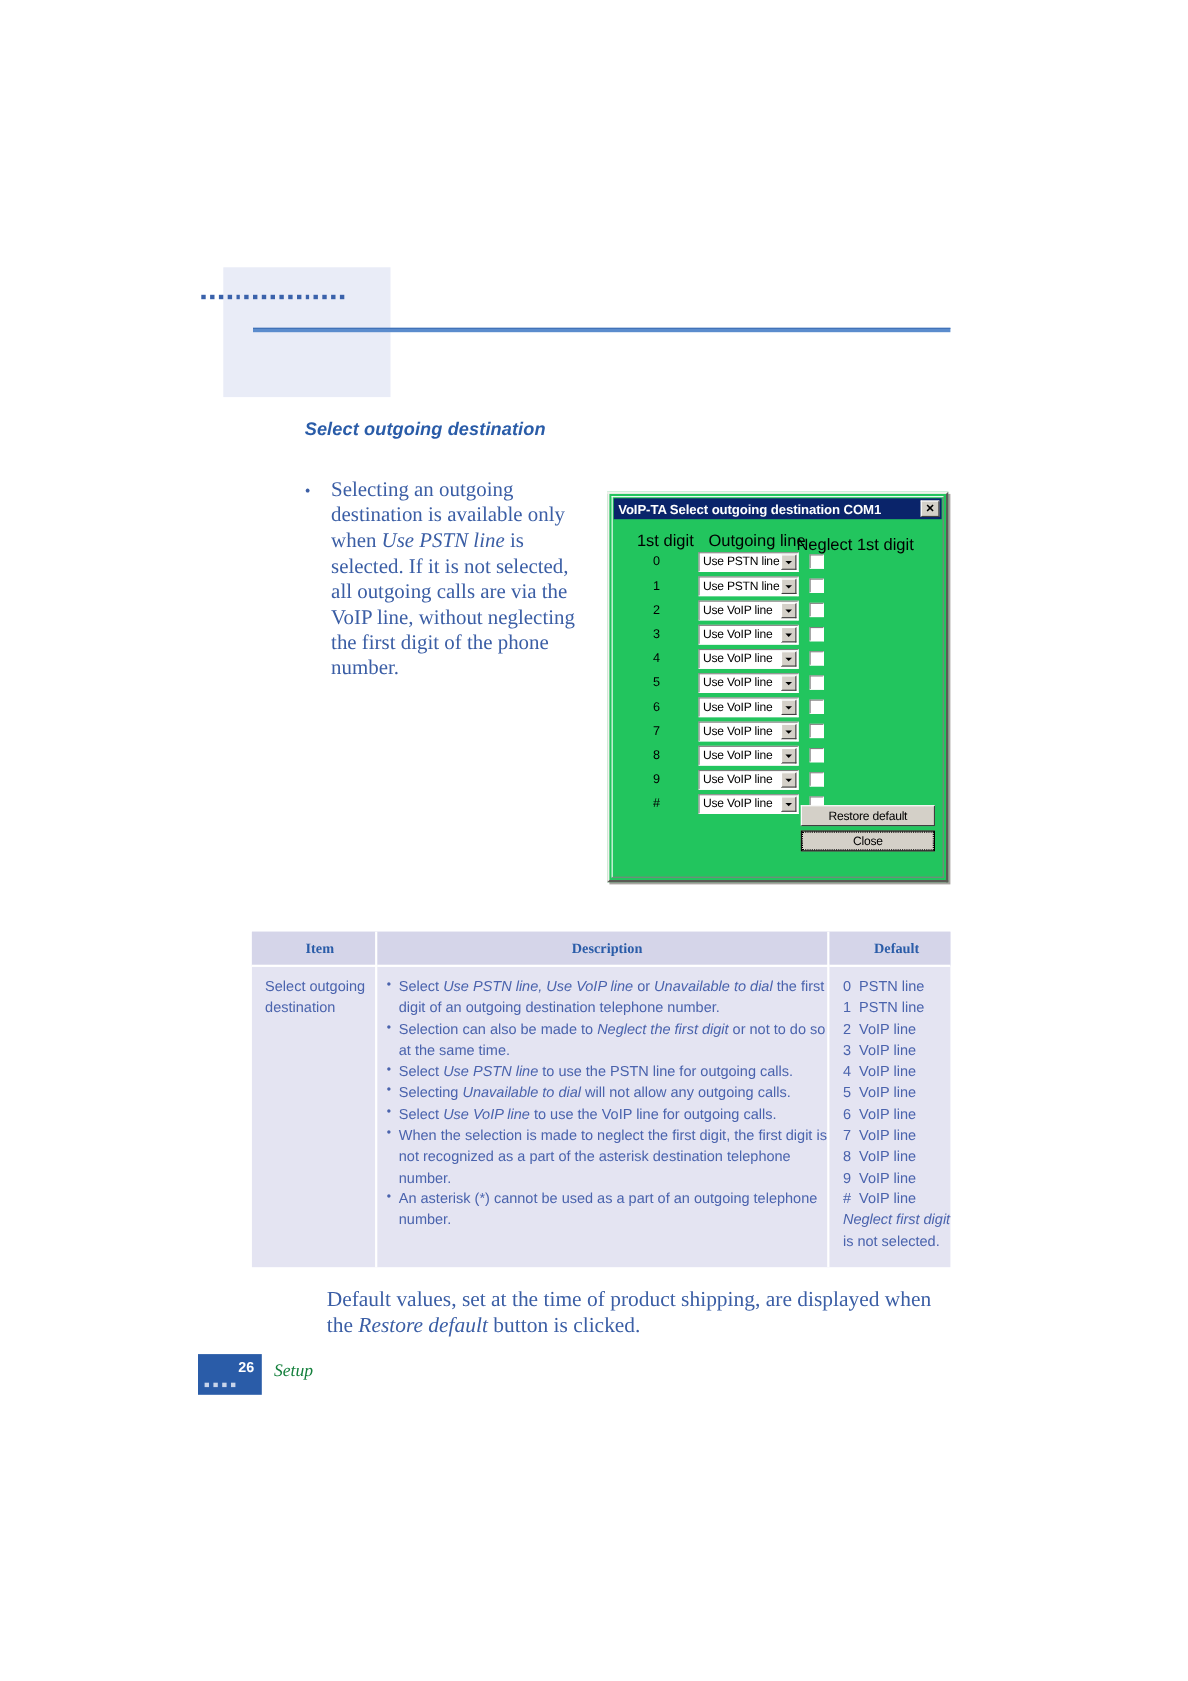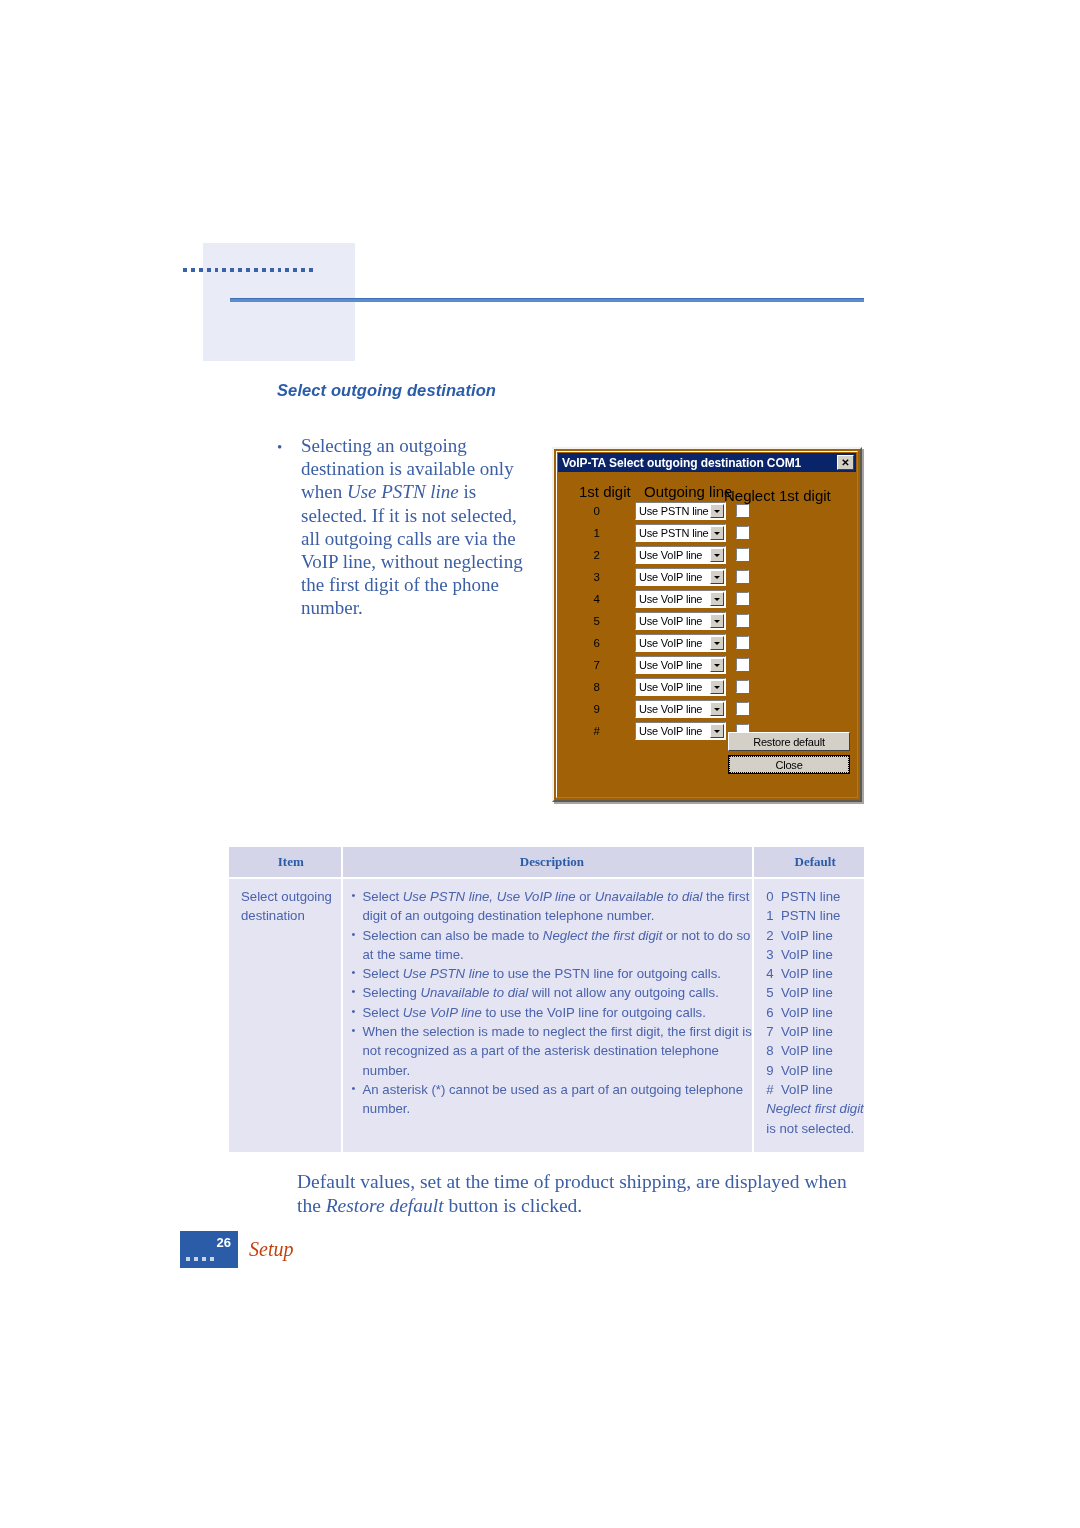--- a/index.html
+++ b/index.html
@@ -86,21 +86,21 @@
   }
   .it { font-style: italic; }
 
   
   #dialog-window {
     position: absolute;
     left: 552px;
     top: 447px;
     width: 310px;
     height: 355px;
-    background: #a16207;
+    background: #22c55e;
     border-top: 2px solid #f3f1ee;
     border-left: 2px solid #f3f1ee;
     border-right: 2px solid #5c5a55;
     border-bottom: 2px solid #5c5a55;
     box-sizing: border-box;
     font-family: "Liberation Sans", sans-serif;
     box-shadow: 2px 2px 0 #a8a4a0;
   }
   #dialog-inner {
     position: absolute;
@@ -376,22 +376,22 @@
     width: 4px;
     height: 4px;
     background: #c8d4ea;
   }
   #footer-section-label {
     position: absolute;
     left: 249px;
     top: 1238px;
     font-family: "Liberation Serif", serif;
     font-style: italic;
-    font-size: 20px;
-    color: #c2410c;
+    font-size: 16px;
+    color: #15803d;
   }
 </style>
 </head>
 <body>
 
 <div id="header-block"></div>
 <div id="header-dots">
   <i></i>
     <i></i>
     <i></i>

